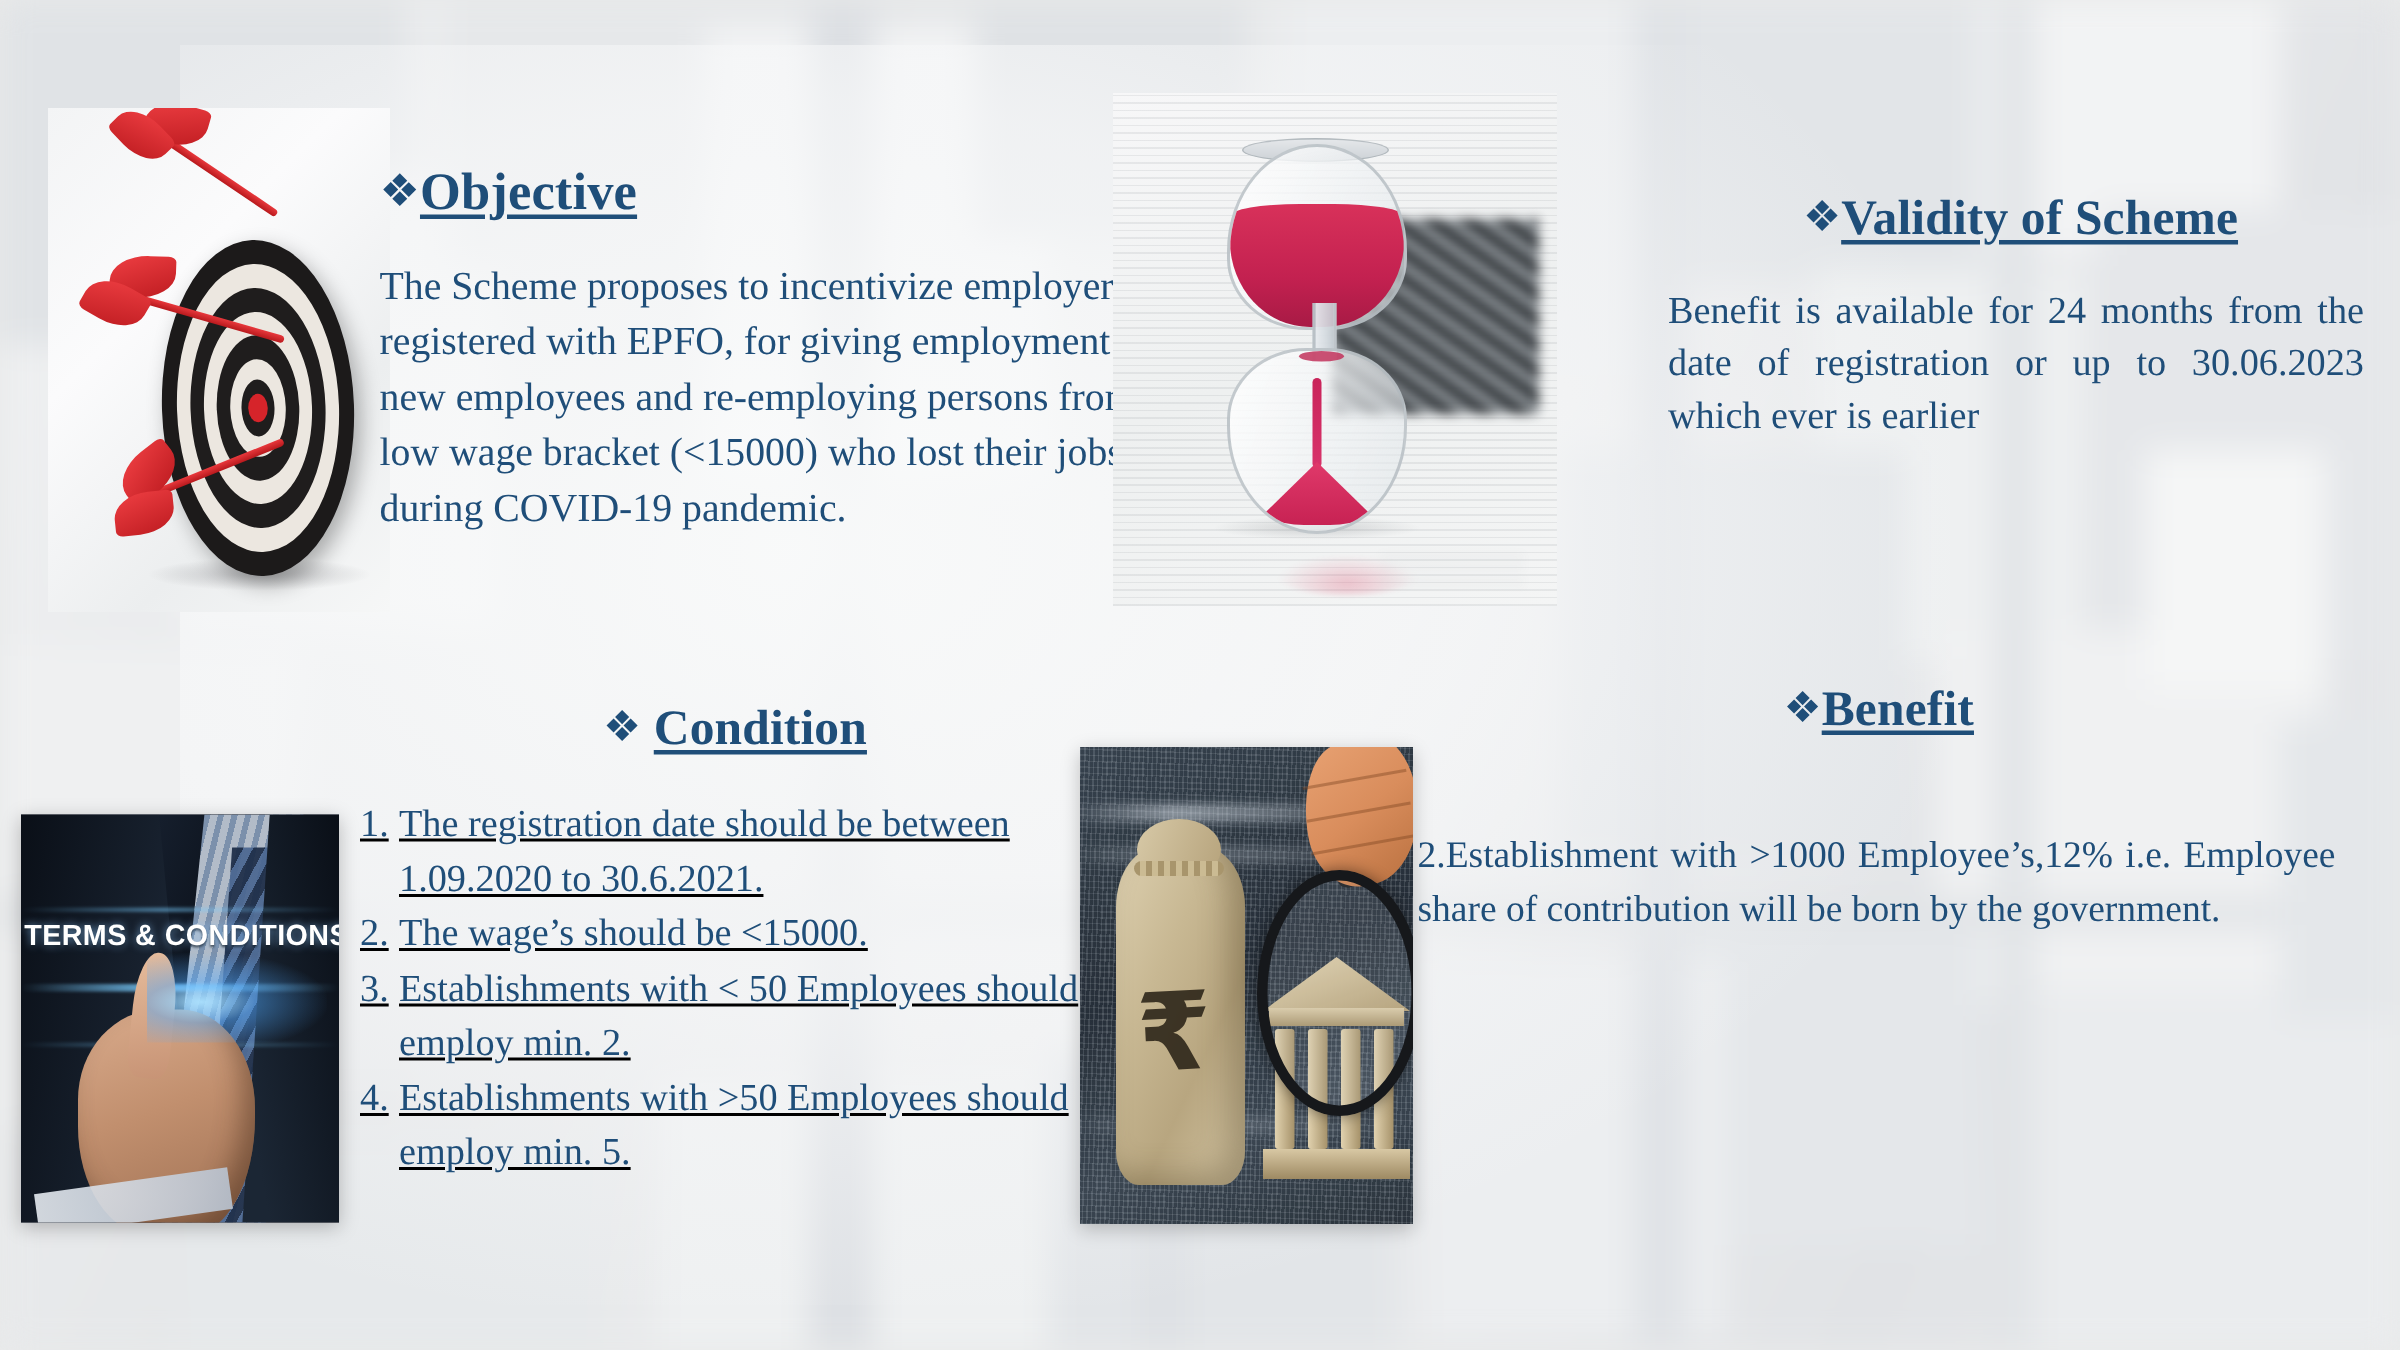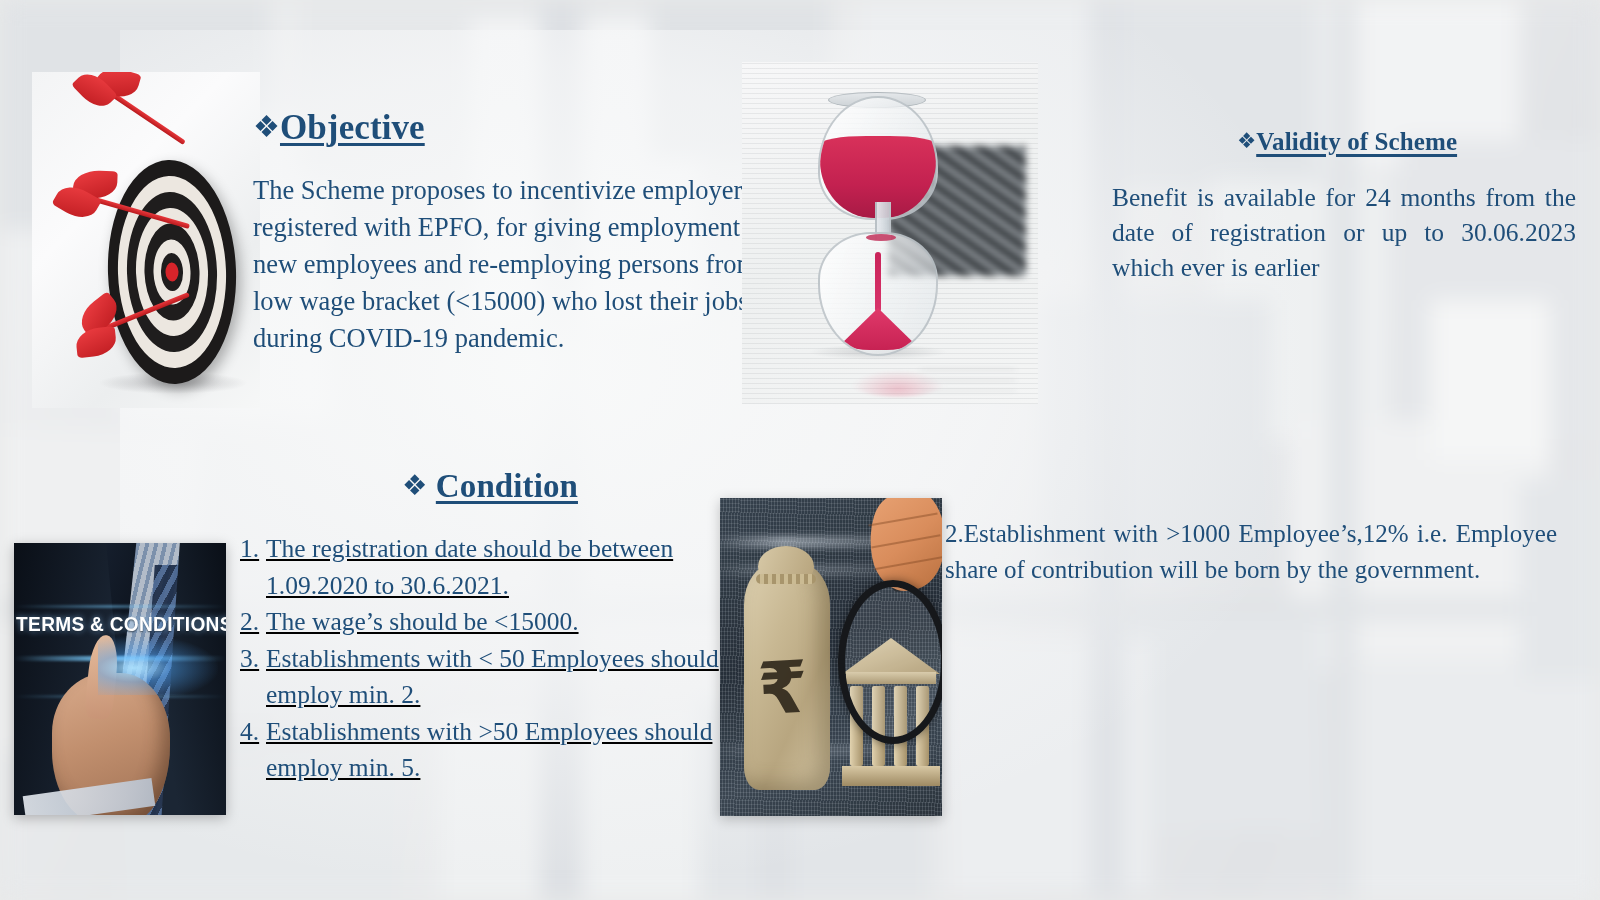--- a/index.html
+++ b/index.html
@@ -86,21 +86,21 @@
   #sec-objective .heading { font-size: 35px; }
   #obj-body {
     margin-top: 24px;
     font-size: 26.5px;
     line-height: 37px;
     width: 515px;
   }
 
   
   #sec-validity { left: 1112px; top: 128px; width: 470px; }
-  #sec-validity .heading { font-size: 25px; }
+  #sec-validity .heading { font-size: 33px; }
   #val-body {
     margin-top: 24px;
     font-size: 25.5px;
     line-height: 35px;
     width: 464px;
     text-align: justify;
   }
 
   
   #sec-condition { left: 240px; top: 468px; width: 500px; text-decoration: underline; }
@@ -672,19 +672,24 @@
     <div class="loupe-handle"></div>
     <div class="fingers">
       <div class="finger-line" style="left:2px; top:24px;"></div>
       <div class="finger-line" style="left:1px; top:46px;"></div>
       <div class="finger-line" style="left:0px; top:68px;"></div>
     </div>
     <div class="loupe-ring"></div>
   </div>
 
   <div class="section" id="sec-benefit">
+    <div class="hd-center">
+      <div class="heading">
+        <span class="bullet noselect">❖</span><span class="hd-text">Benefit</span>
+      </div>
+    </div>
     <div id="benefit-body" class="body-text">
       <div class="benefit-gap"></div>
       <p class="benefit-para">2.Establishment with &gt;1000 Employee’s,12% i.e. Employee share of contribution will be born by the government.</p>
     </div>
   </div>
 
 </div>
 
 </body></html>

